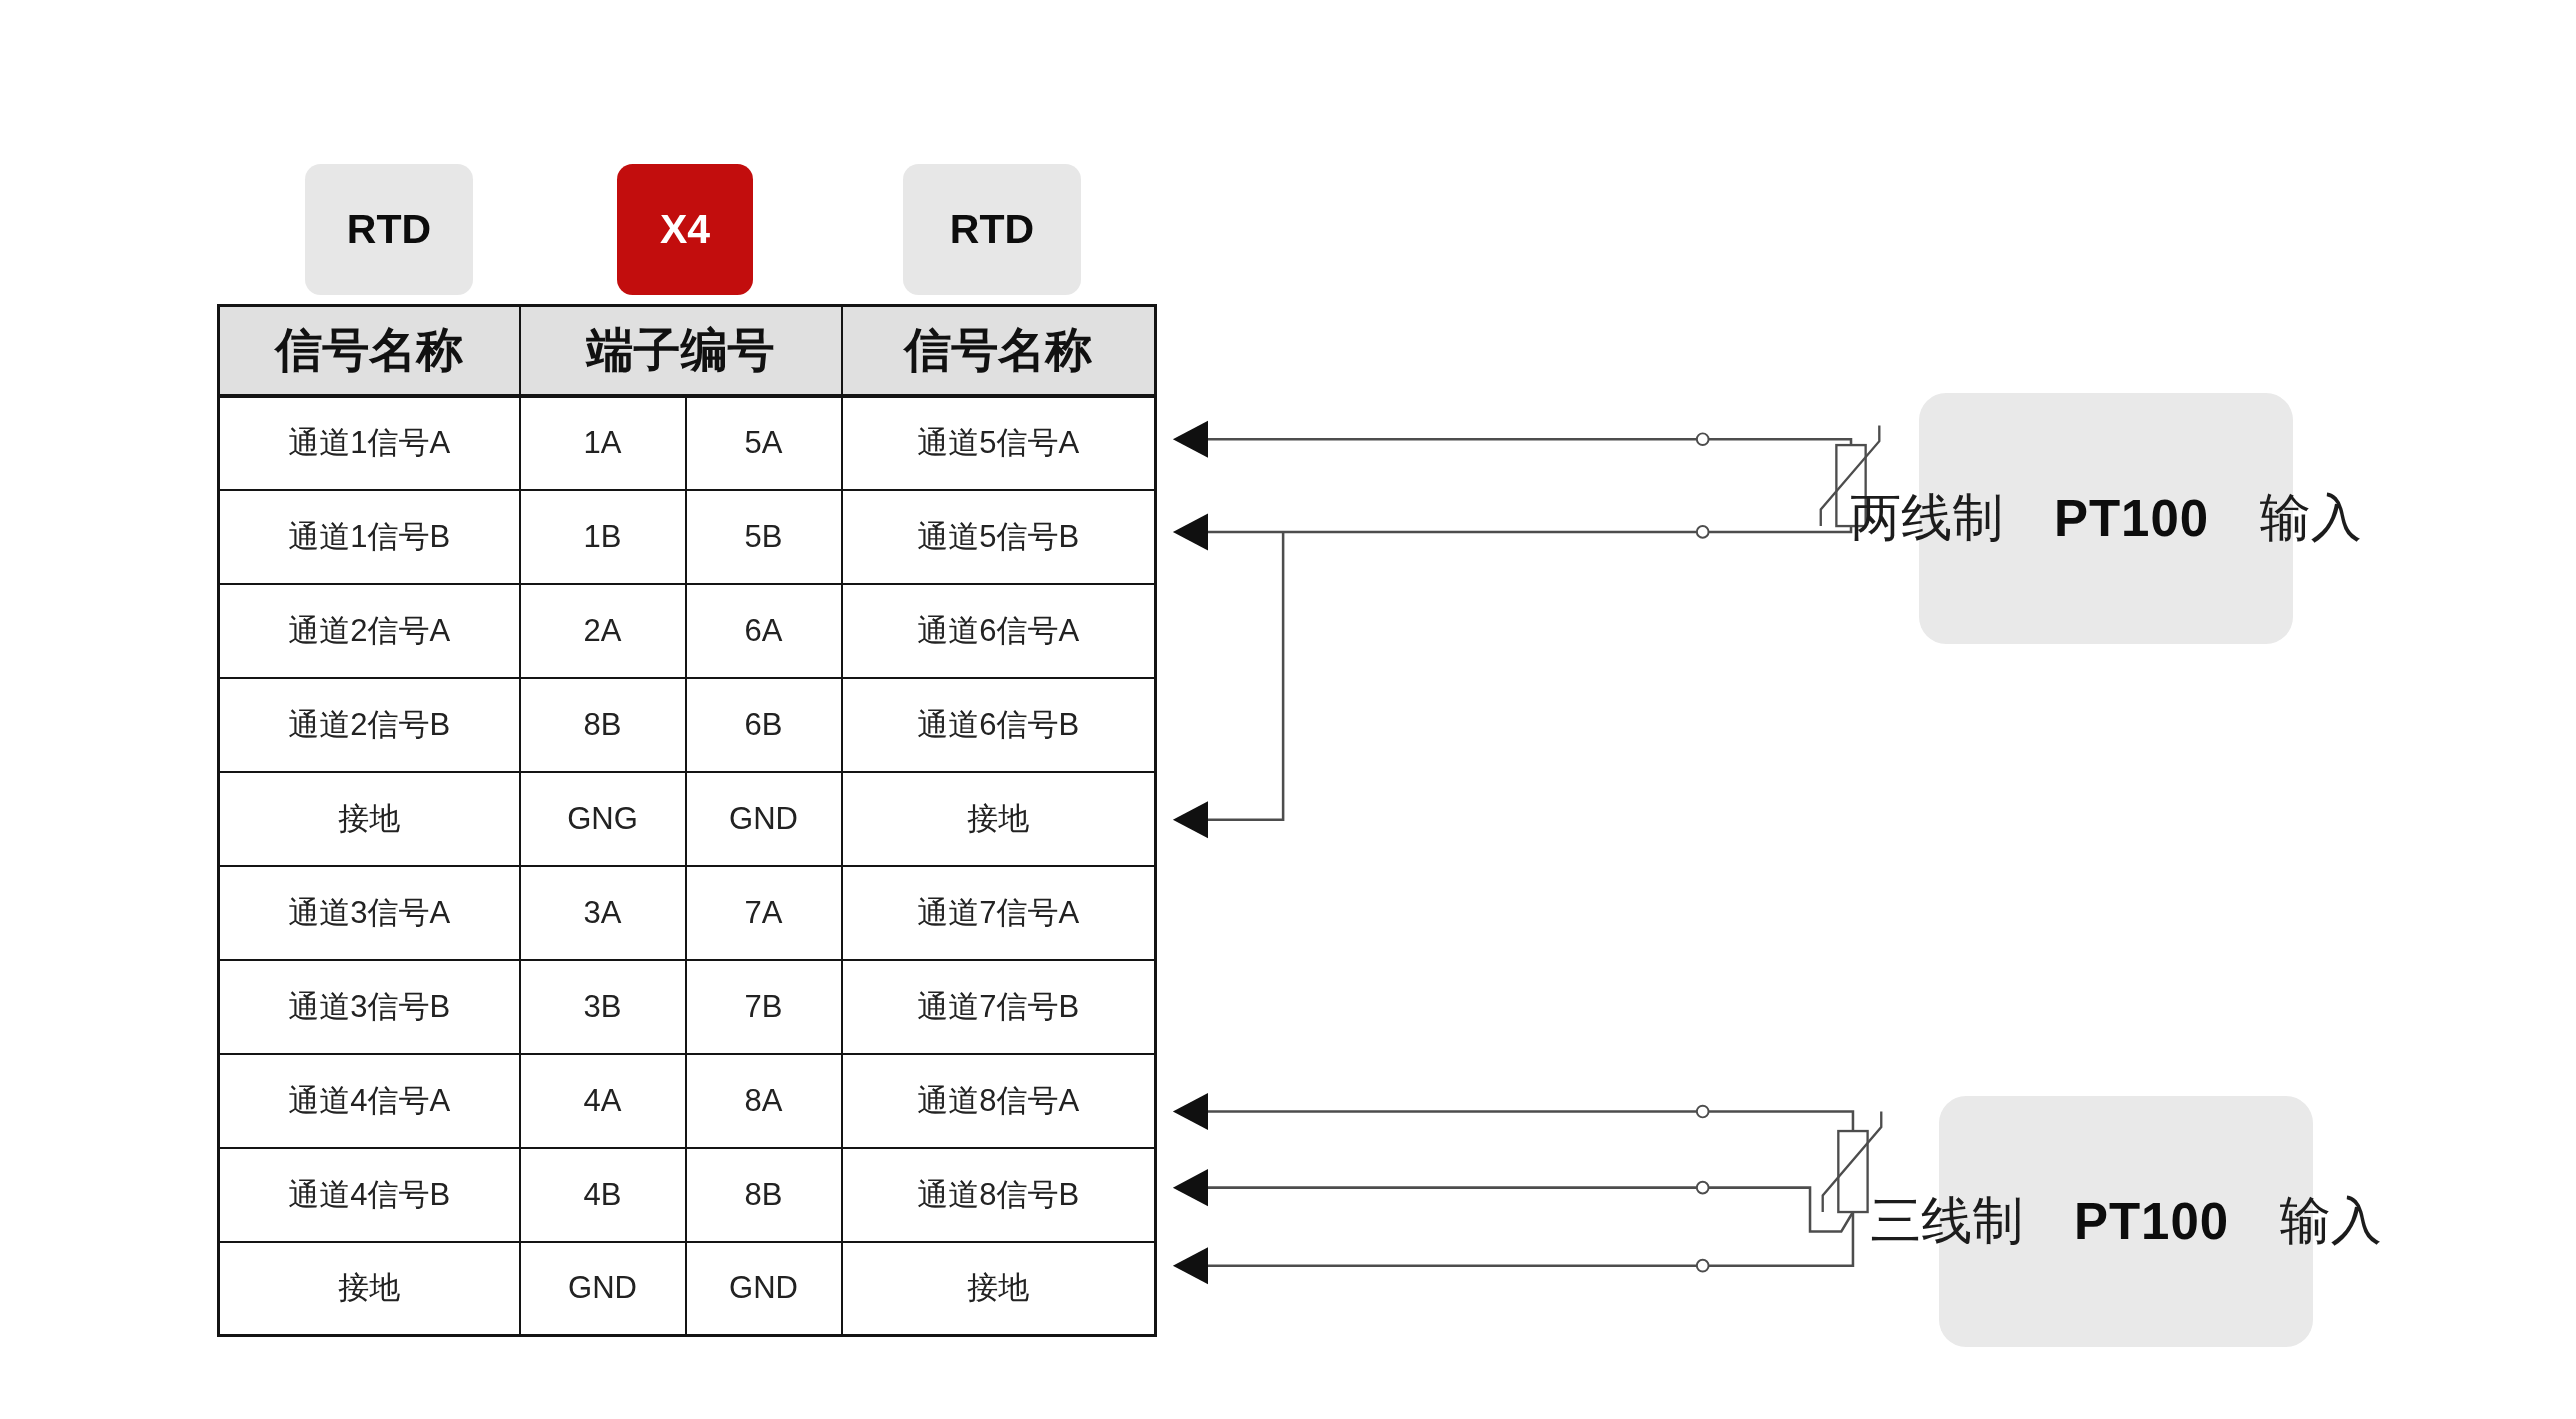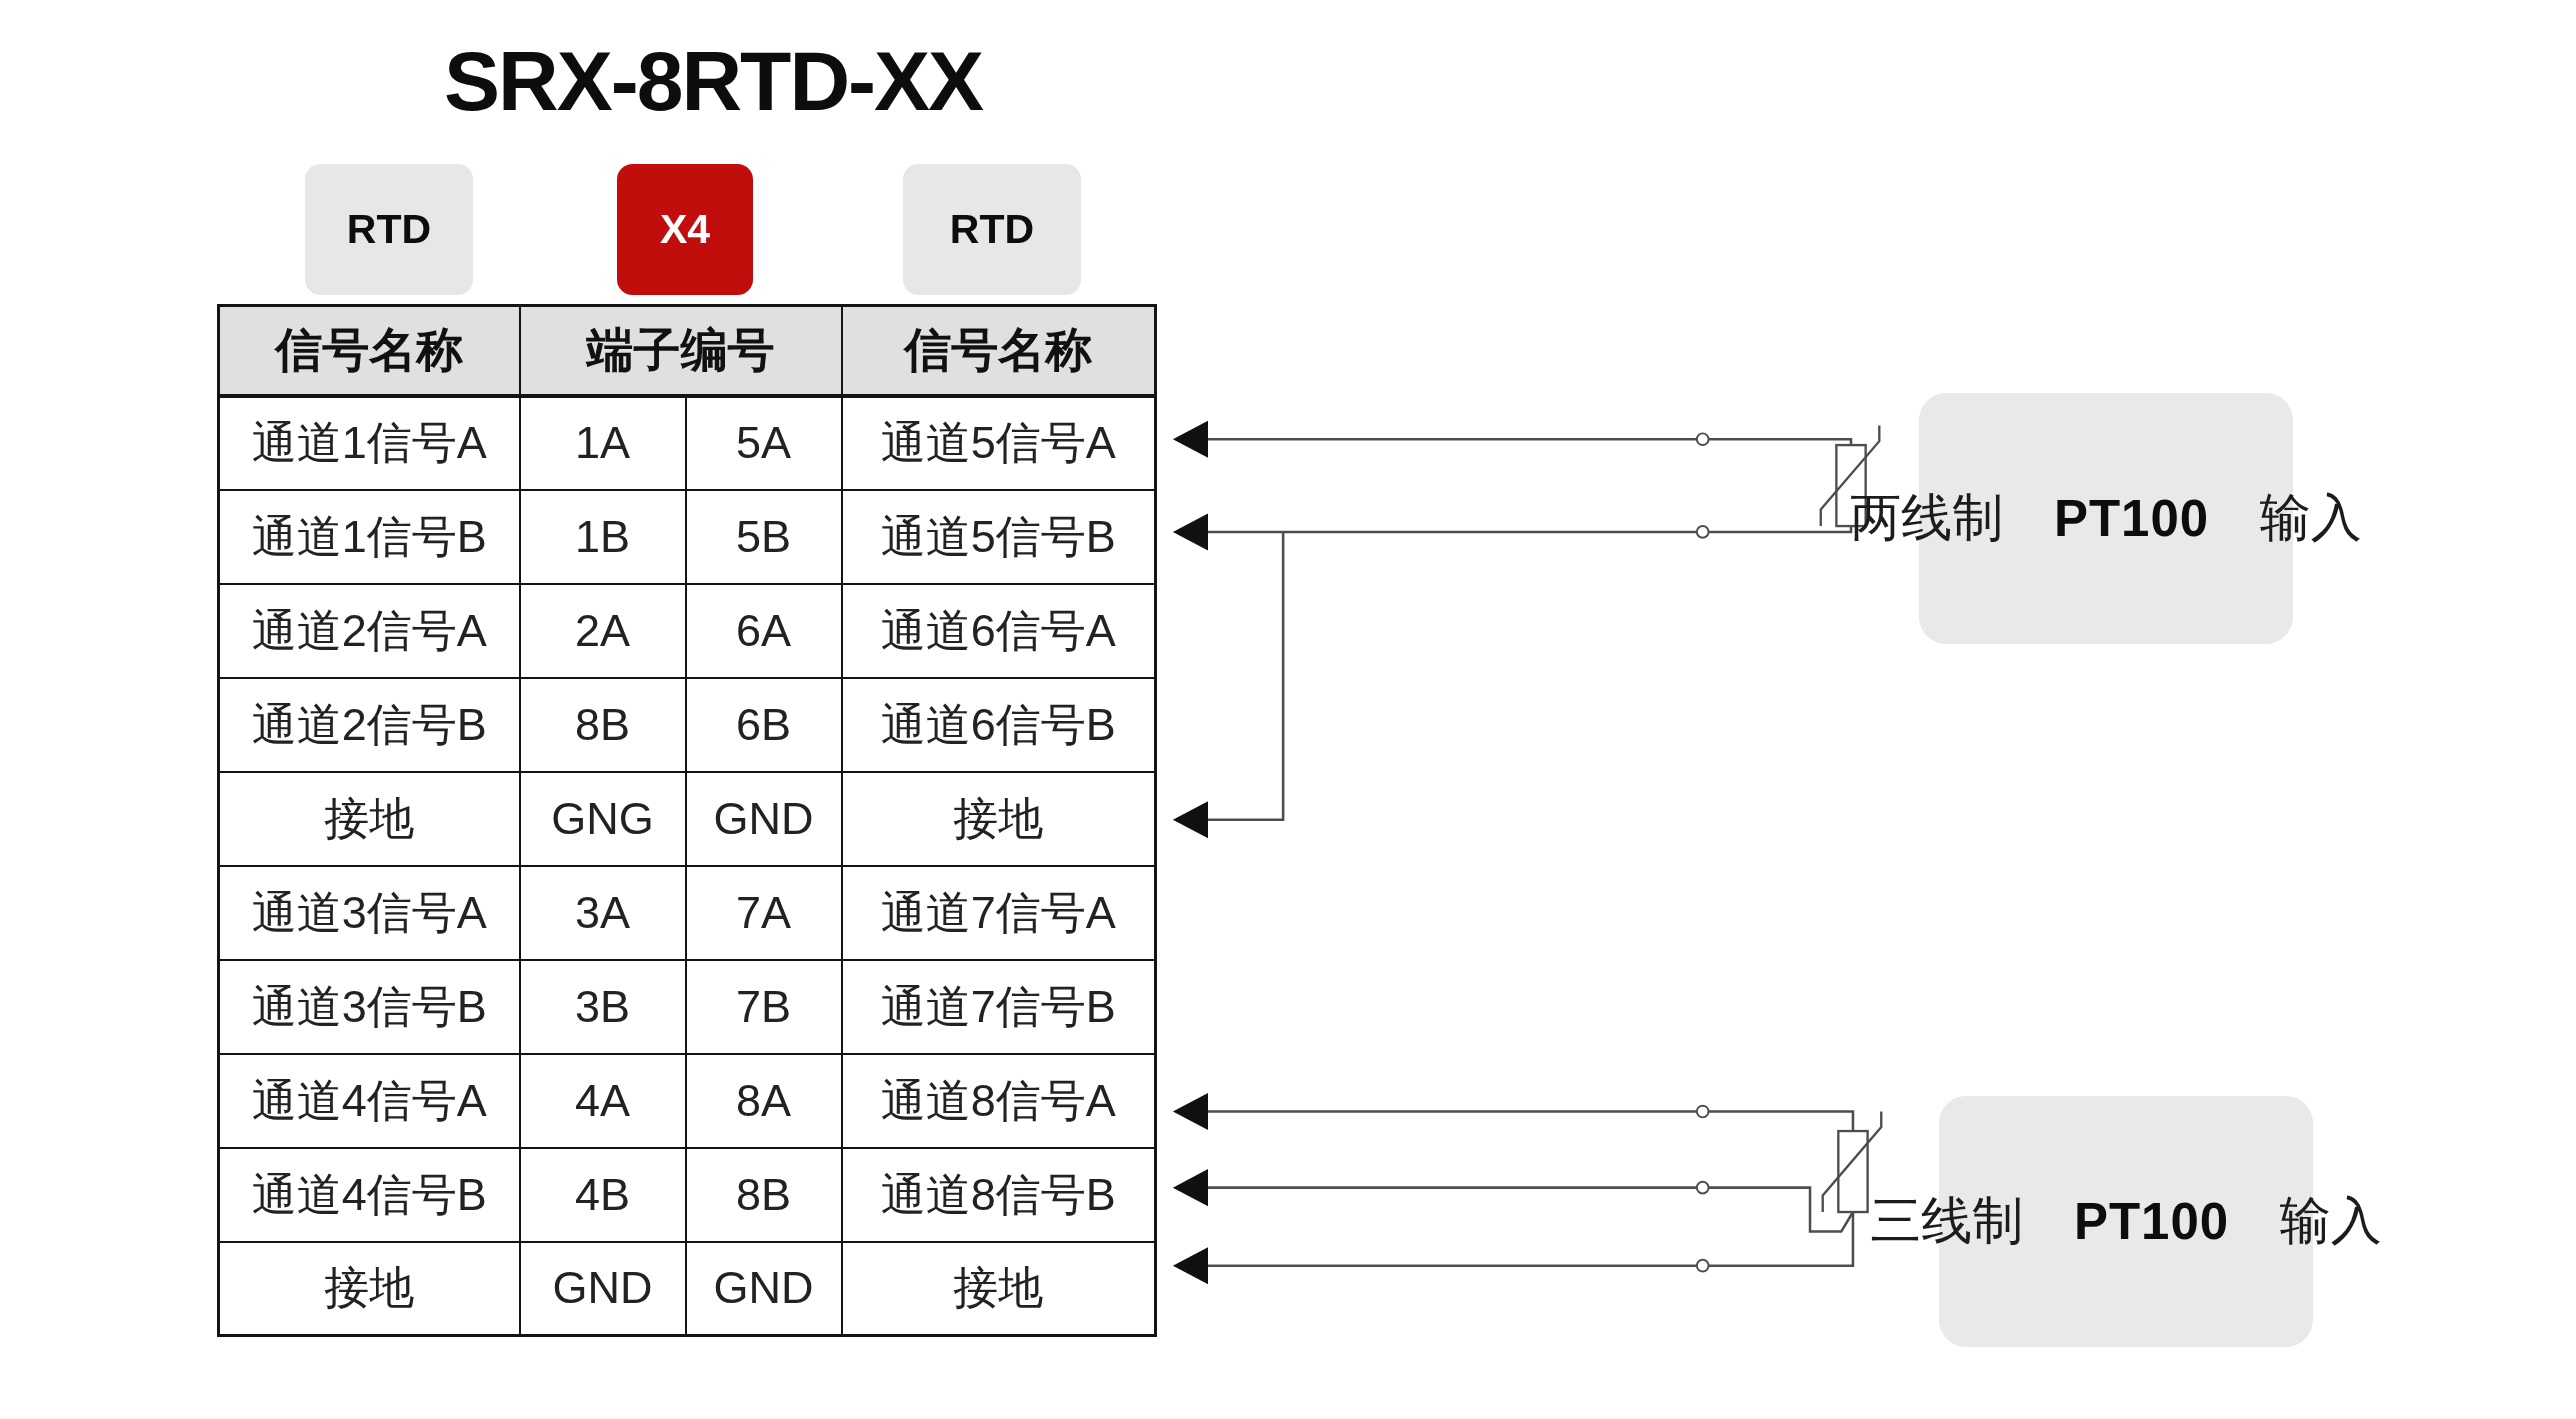--- a/index.html
+++ b/index.html
@@ -67,21 +67,21 @@
   }
   table.terminal th {
     background: var(--header-gray);
     font-size: 47px;
     font-weight: 700;
     height: 90px;
     border-bottom-width: 4.9px;
     color: #111111;
   }
   table.terminal td {
-    font-size: 45px;
+    font-size: 31px;
     font-weight: 400;
     height: 94px;
   }
 
   svg.wiring { position: absolute; left: 0; top: 0; }
 
   .panel {
     position: absolute;
     left: 1919px;
     width: 374px;
@@ -103,21 +103,20 @@
     margin: 0 13.7px;
     letter-spacing: 1px;
     color: #0d0d0d;
   }
 </style>
 </head>
 <body>
 
 <div class="page">
 
-  <div class="title">SRX-8RTD-XX</div>
 
   <div class="badge left">RTD</div>
   <div class="badge mid">X4</div>
   <div class="badge right">RTD</div>
 
   <table class="terminal">
     <colgroup>
       <col style="width:301px">
       <col style="width:166px">
       <col style="width:156px">

